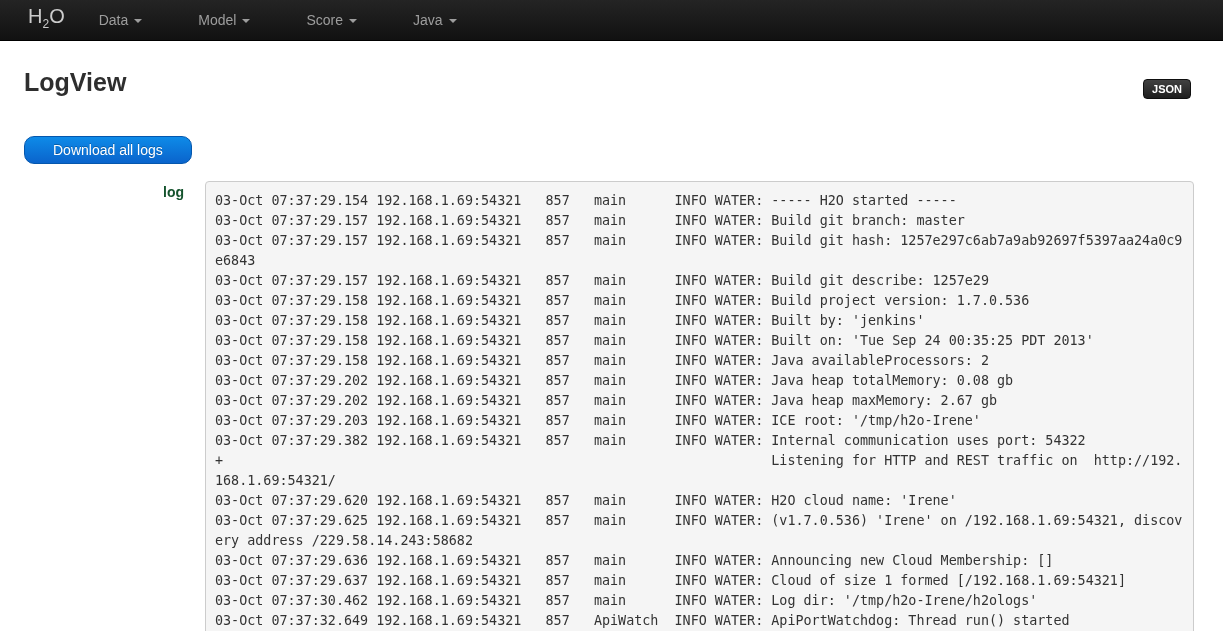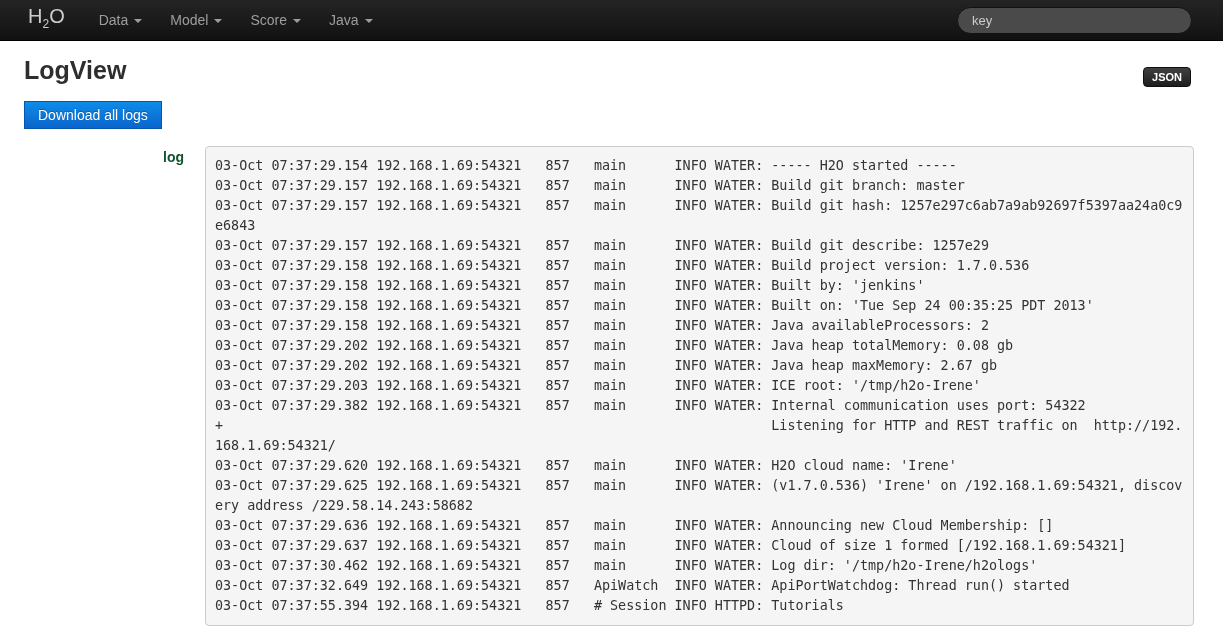--- a/index.html
+++ b/index.html
@@ -22,21 +22,21 @@
   }
   .brand {
     color: #cccccc;
     font-size: 20px;
     line-height: 20px;
     padding: 6px 20px;
     text-decoration: none;
     font-weight: normal;
   }
   .brand sub { font-size: 12px; }
-  .nav { display: flex; list-style: none; }
+  .nav { display: flex; list-style: none; gap: 28px; }
   .nav-item {
     color: #9d9d9d;
     font-size: 14px;
     line-height: 20px;
     padding: 10px 14px;
     cursor: pointer;
     display: flex;
     align-items: center;
     text-decoration: none;
   }
@@ -84,37 +84,38 @@
     font-weight: bold;
     padding: 3px 8px;
     cursor: pointer;
     font-family: "Liberation Sans", "DejaVu Sans", sans-serif;
   }
 
   h1.page-title {
     font-size: 25px;
     font-weight: bold;
     color: #2e2e2e;
-    margin-top: 14px;
+    margin-top: 26px;
     margin-bottom: 16px;
     line-height: 30px;
   }
 
   .btn-primary {
     display: inline-block;
     background: linear-gradient(to bottom, #0e8be8, #0a64cc);
     border: 1px solid #0557ad;
-    border-radius: 0;
+    border-radius: 10px;
     color: #ffffff;
     font-size: 14px;
     line-height: 18px;
-    padding: 4px 13px;
+    padding: 4px 28px;
     cursor: pointer;
     text-shadow: 0 -1px 0 rgba(0,0,0,0.25);
     font-family: "Liberation Sans", "DejaVu Sans", sans-serif;
+    margin-top: 23px;
   }
 
   .log-row {
     display: flex;
     margin-top: 17px;
     align-items: flex-start;
   }
   .log-label {
     width: 160px;
     margin-right: 21px;
@@ -156,23 +157,20 @@
       </li>
     <li class="nav-item">
         <span>Score</span>
         <span class="caret"></span>
       </li>
     <li class="nav-item">
         <span>Java</span>
         <span class="caret"></span>
       </li>
   </ul>
-  <div class="nav-search">
-    <input type="text" class="search-query" placeholder="key" style="">
-  </div>
 </div>
 
 <div class="content">
   <button class="btn-json">JSON</button>
 
   <h1 class="page-title">LogView</h1>
 
   <button class="btn-primary">Download all logs</button>
 
   <div class="log-row">

